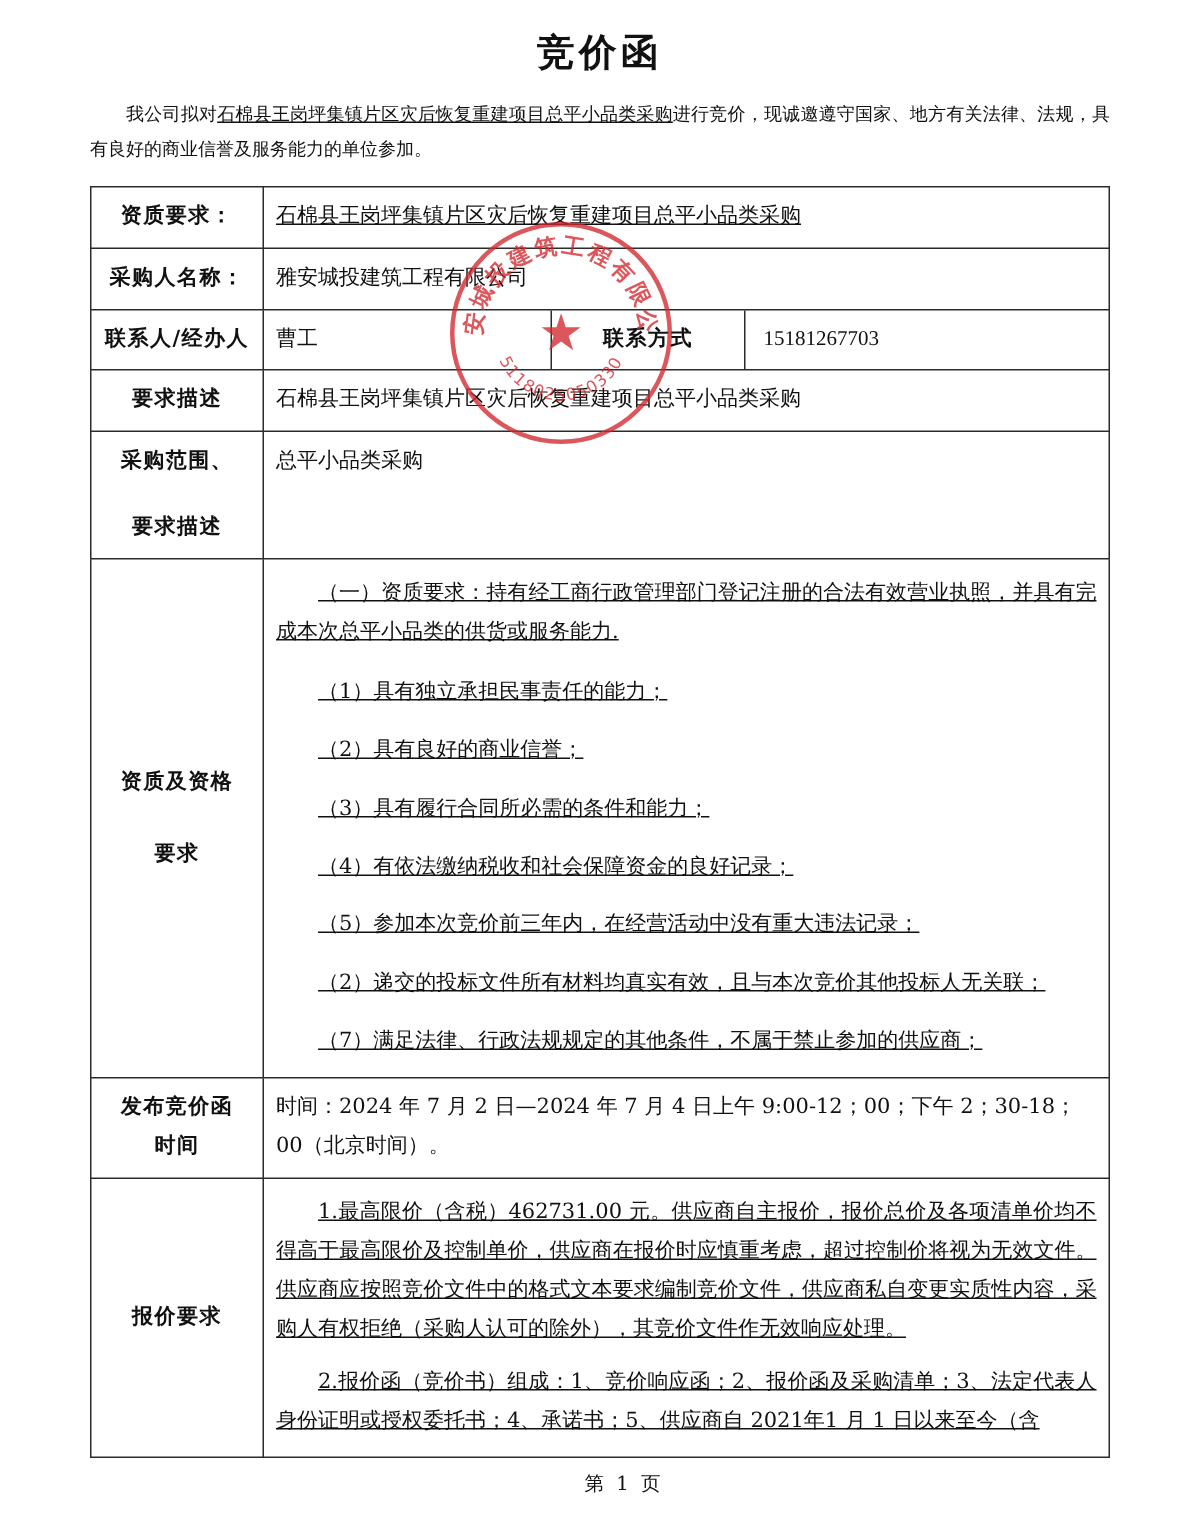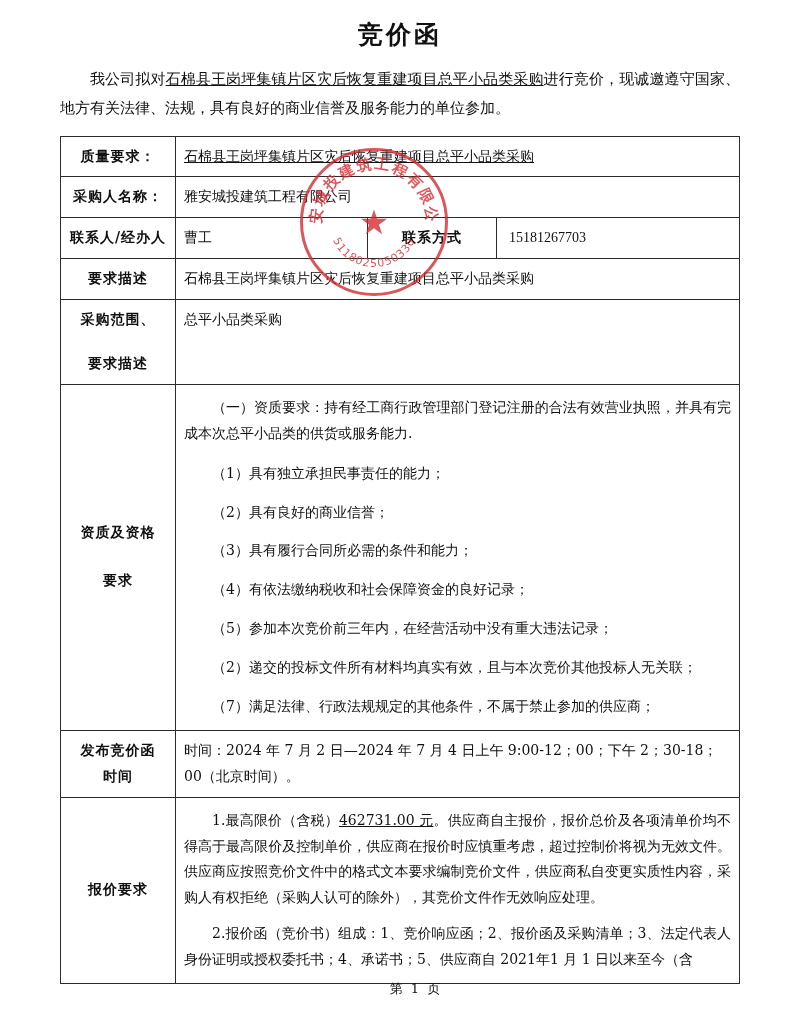--- a/index.html
+++ b/index.html
@@ -24,21 +24,21 @@
   }
   .doc-title {
     text-align: center;
     font-size: 25px;
     font-weight: bold;
     letter-spacing: 3px;
     margin: 8px 0 14px 0;
     font-family: "DejaVu Serif", "Liberation Serif", serif;
   }
   .intro {
-    font-size: 15px;
+    font-size: 12px;
     line-height: 1.95;
     text-indent: 2em;
     text-align: justify;
     margin-bottom: 12px;
     font-family: "DejaVu Serif", "Liberation Serif", serif;
   }
   .intro .u {
     text-decoration: underline;
   }
   table.main {
@@ -66,20 +66,21 @@
   td.value {
     text-align: left;
   }
   .u {
     text-decoration: underline;
   }
   .para {
     text-indent: 2em;
     margin: 3px 0;
     text-align: justify;
+    text-decoration: underline;
   }
   .para-first {
     text-indent: 2em;
     margin: 3px 0 3px 0;
     text-align: justify;
   }
   .tall {
     line-height: 2.15;
   }
   .two-col-line {
@@ -180,21 +181,21 @@
     <span>我公司拟对</span><span class="u">石棉县王岗坪集镇片区灾后恢复重建项目总平小品类采购</span><span>进行竞价，现诚邀遵守国家、地方有关法律、法规，具有良好的商业信誉及服务能力的单位参加。</span>
   </div>
 
   <table class="main">
     <colgroup>
       <col style="width:115px">
       <col>
     </colgroup>
     <tbody>
       <tr>
-        <td class="label">质量要求：</td>
+        <td class="label">资质要求：</td>
         <td class="value"><span class="u">石棉县王岗坪集镇片区灾后恢复重建项目总平小品类采购</span></td>
       </tr>
       <tr>
         <td class="label">采购人名称：</td>
         <td class="value">雅安城投建筑工程有限公司</td>
       </tr>
       <tr>
         <td class="label">联系人/经办人</td>
         <td class="value">
           <div class="two-col-line">

